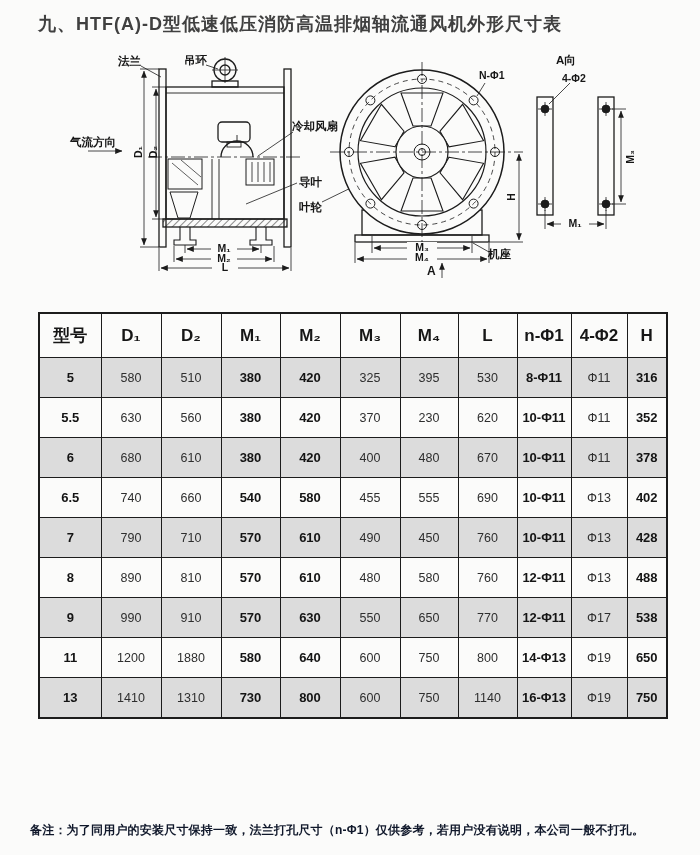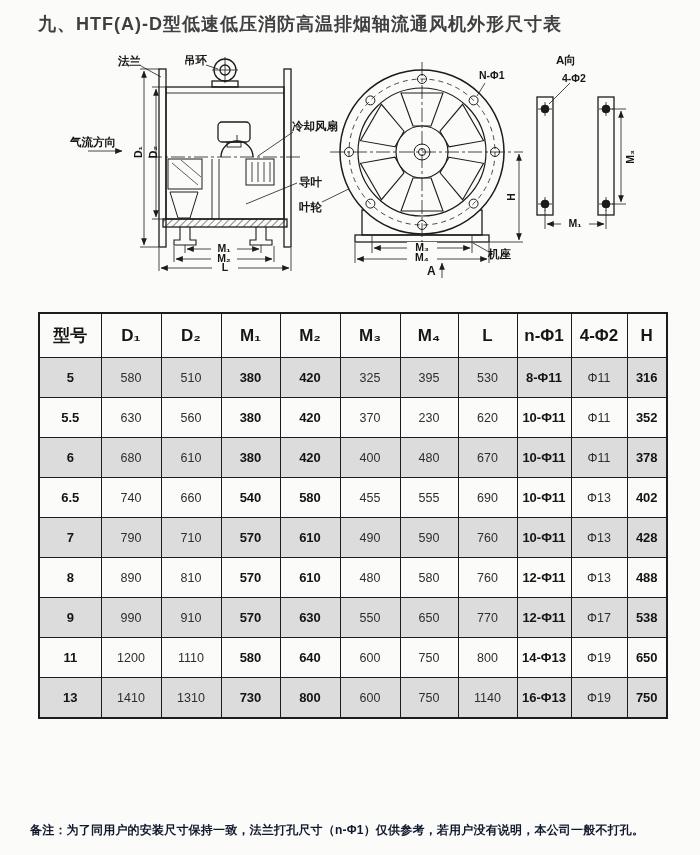--- a/index.html
+++ b/index.html
@@ -311,21 +311,21 @@
           <td>Φ13</td>
           <td class="b">402</td>
         </tr>
         <tr>
           <td class="b">7</td>
           <td>790</td>
           <td>710</td>
           <td class="b">570</td>
           <td class="b">610</td>
           <td>490</td>
-          <td>590</td>
+          <td>450</td>
           <td>760</td>
           <td class="b">10-Φ11</td>
           <td>Φ13</td>
           <td class="b">428</td>
         </tr>
         <tr>
           <td class="b">8</td>
           <td>890</td>
           <td>810</td>
           <td class="b">570</td>
@@ -346,21 +346,21 @@
           <td>550</td>
           <td>650</td>
           <td>770</td>
           <td class="b">12-Φ11</td>
           <td>Φ17</td>
           <td class="b">538</td>
         </tr>
         <tr>
           <td class="b">11</td>
           <td>1200</td>
-          <td>1110</td>
+          <td>1880</td>
           <td class="b">580</td>
           <td class="b">640</td>
           <td>600</td>
           <td>750</td>
           <td>800</td>
           <td class="b">14-Φ13</td>
           <td>Φ19</td>
           <td class="b">650</td>
         </tr>
         <tr>

